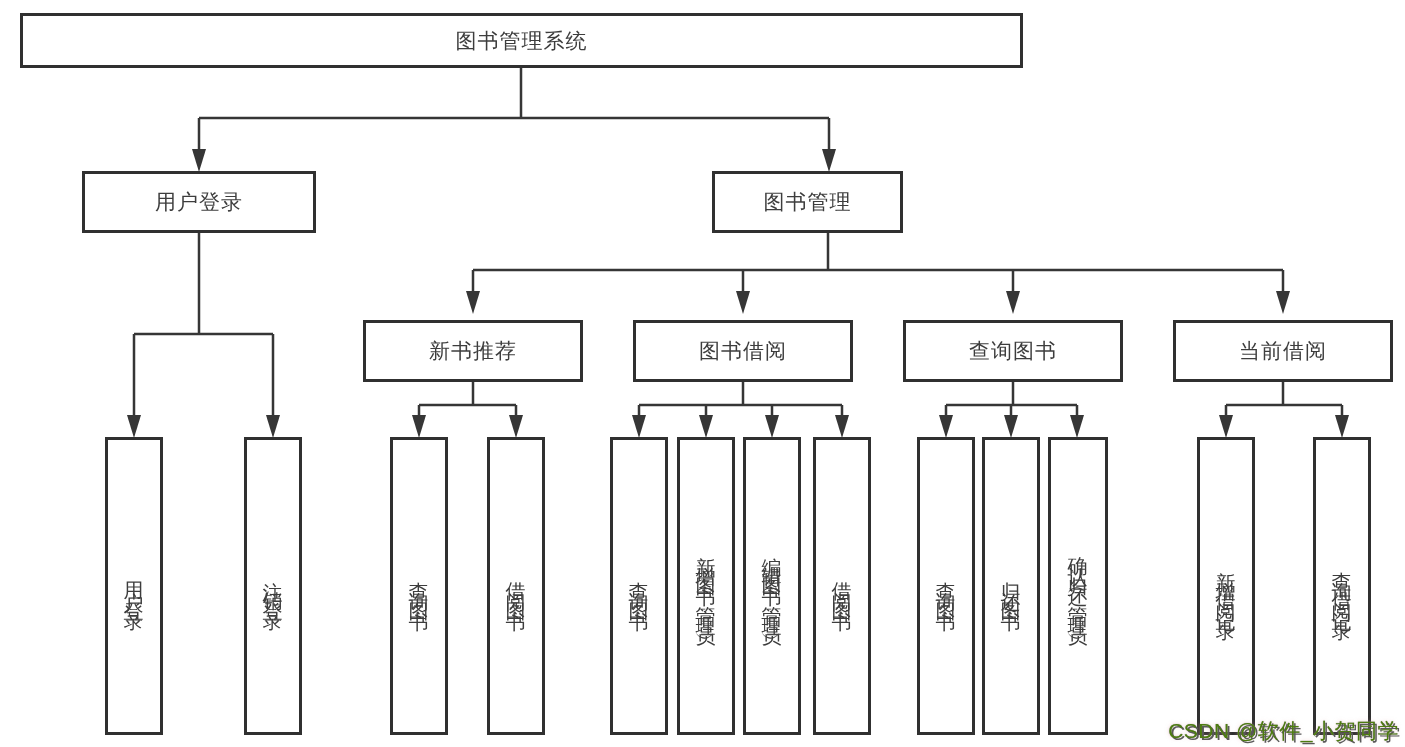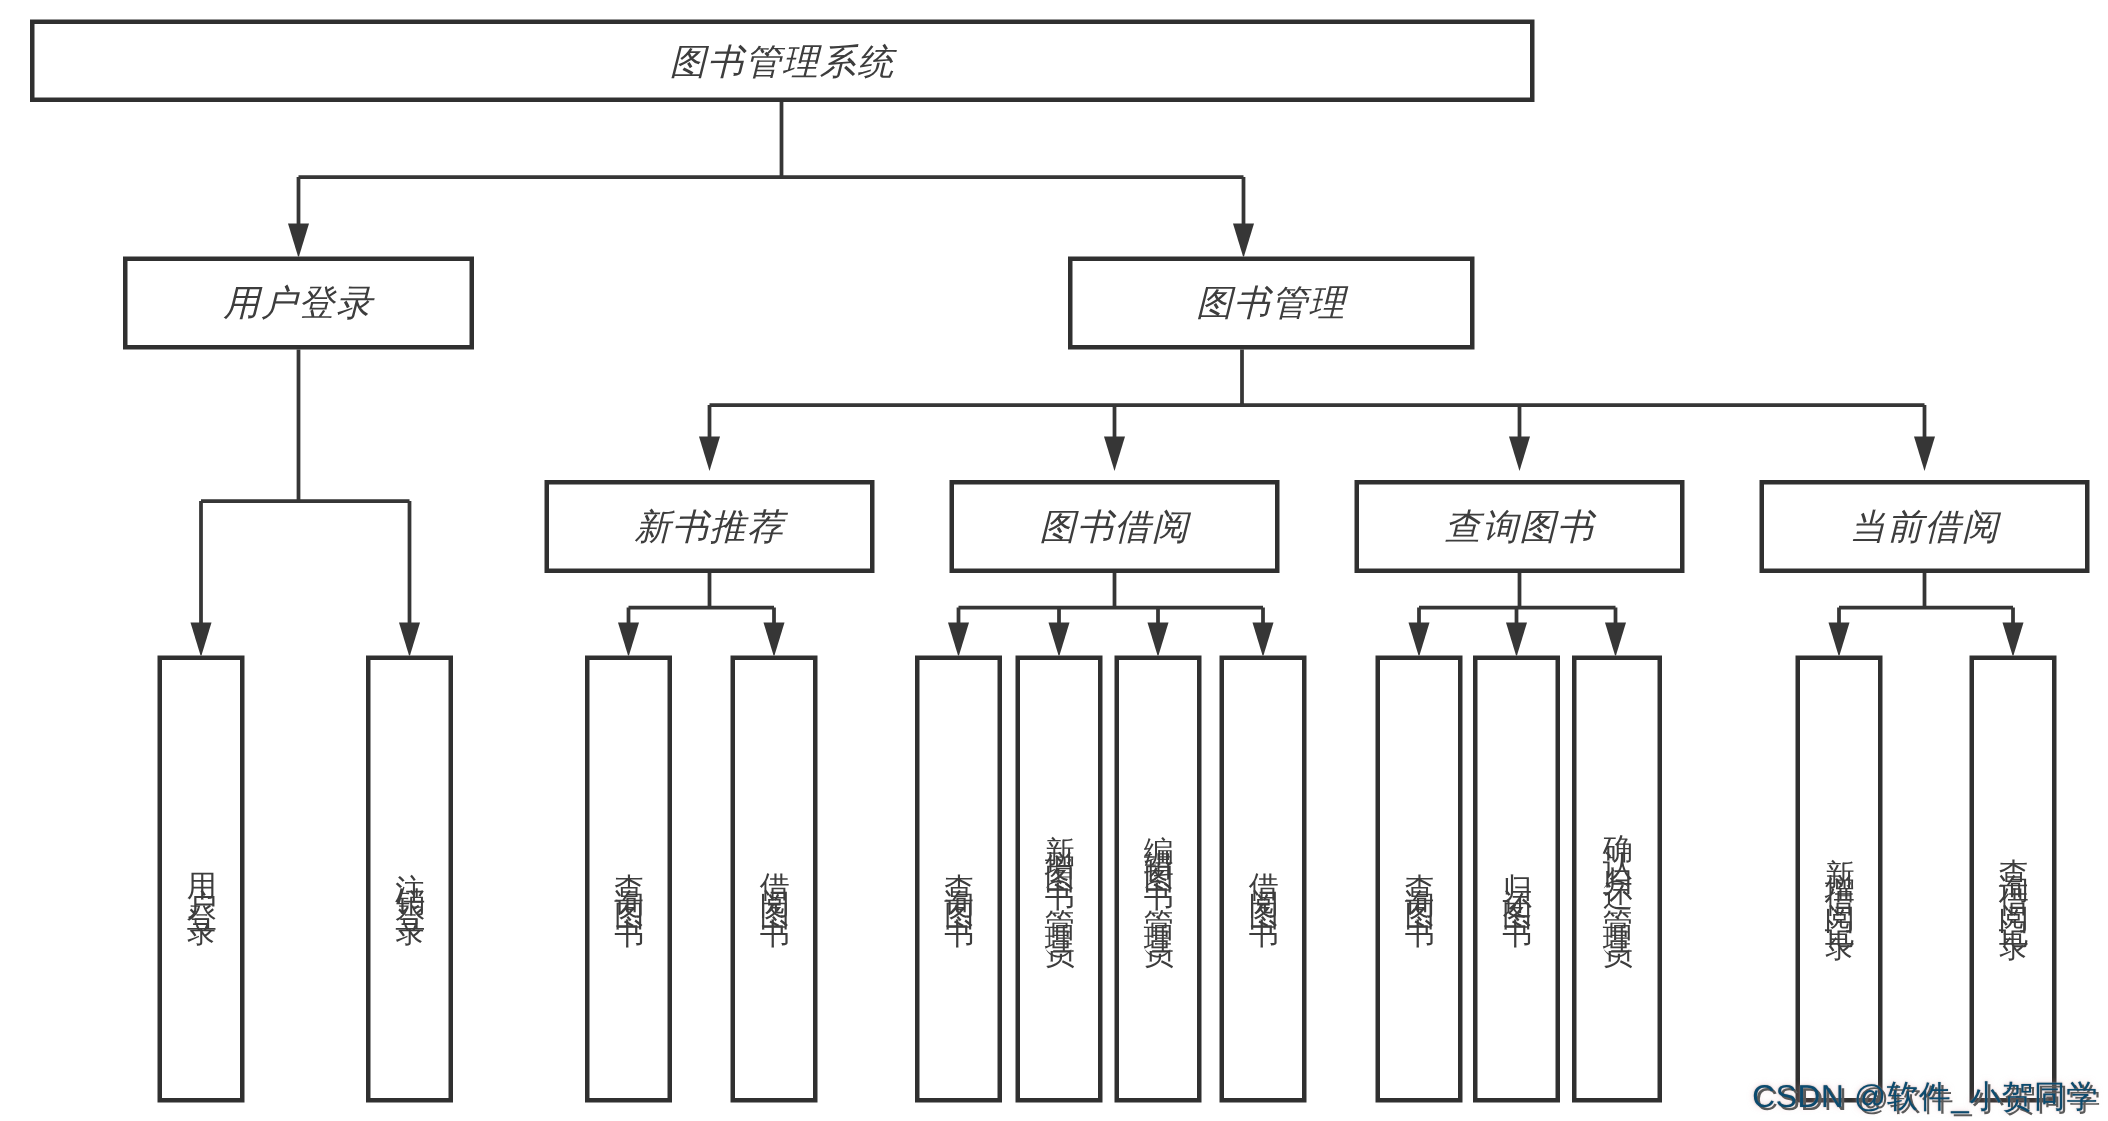--- a/index.html
+++ b/index.html
@@ -20,36 +20,35 @@
     position: absolute;
     box-sizing: border-box;
     border: 3px solid #303030;
     background: #ffffff;
     display: flex;
     align-items: center;
     justify-content: center;
     color: #3d3d3d;
   }
   .h-box {
-    font-size: 24px;
+    font-size: 21px;
     letter-spacing: 1px;
     white-space: nowrap;
-    font-style: italic;
   }
   .v-box span {
     writing-mode: vertical-rl;
     text-orientation: mixed;
     font-size: 20px;
     letter-spacing: 10px;
     line-height: 1;
     white-space: nowrap;
   }
   .root   { left: 20px;  top: 13px;  width: 1003px; height: 55px; }
   .lvl2-a { left: 82px;  top: 171px; width: 234px;  height: 62px; }
-  .lvl2-b { left: 712px; top: 171px; width: 271px;  height: 62px; text-align: right; }
+  .lvl2-b { left: 712px; top: 171px; width: 191px;  height: 62px; text-align: right; }
   .lvl3   { top: 320px; width: 220px; height: 62px; }
   .l3-a { left: 363px; }
   .l3-b { left: 633px; }
   .l3-c { left: 903px; }
   .l3-d { left: 1173px; }
   .leaf { top: 437px; width: 58px; height: 298px; }
   .lf-1  { left: 105px; }
   .lf-2  { left: 244px; }
   .lf-3  { left: 390px; }
   .lf-4  { left: 487px; }
@@ -61,21 +60,21 @@
   .lf-10 { left: 982px; }
   .lf-11 { left: 1048px; width: 60px; }
   .lf-12 { left: 1197px; }
   .lf-13 { left: 1313px; }
   #watermark {
     position: absolute;
     right: 6px;
     bottom: 2px;
     font-size: 21px;
     letter-spacing: 0.5px;
-    color: #0c4a6e;
+    color: #4d7c0f;
     text-shadow: 2px 2px 0 #5a5a5a, 0 0 1px #8a8a8a, 0 0 4px rgba(225,160,170,0.55);
     white-space: nowrap;
     z-index: 5;
   }
 </style>
 </head>
 <body>
 
 <div id="stage">
 

